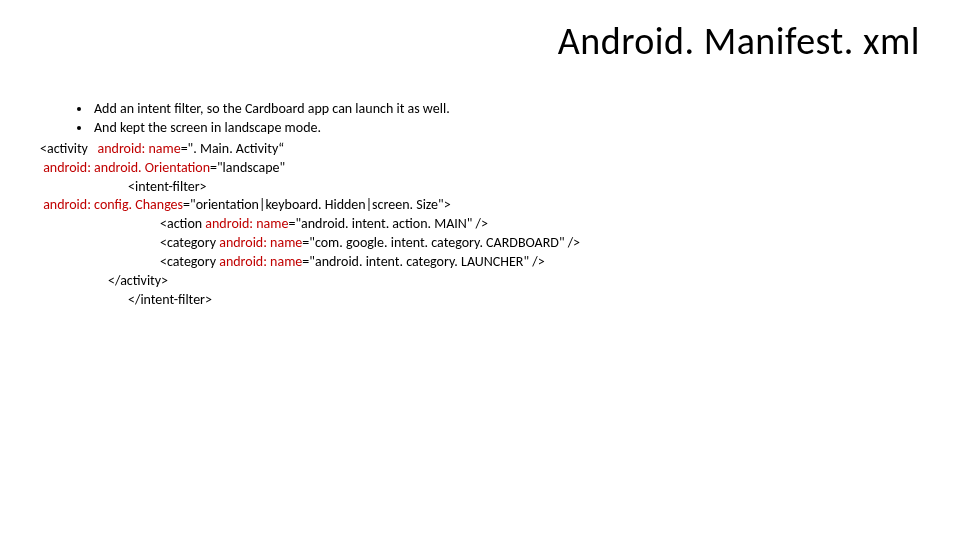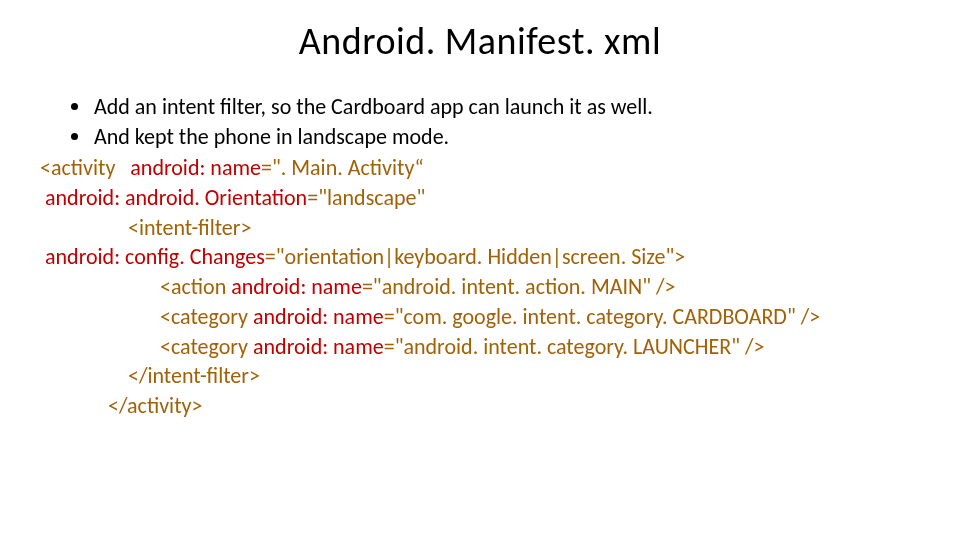--- a/index.html
+++ b/index.html
@@ -9,62 +9,62 @@
     background: #fff;
     font-family: Calibri, "Segoe UI", Arial, sans-serif;
     color: #000;
     overflow: hidden;
   }
   .slide {
     padding: 18px 40px 0 40px;
     box-sizing: border-box;
   }
   .title {
-    text-align: center;
+    text-align: right;
     font-size: 38px;
     font-weight: 400;
-    margin: 0 0 28px 0;
+    margin: 0 0 36px 0;
     letter-spacing: 0.5px;
   }
   .body {
-    font-size: 22px;
+    font-size: 14px;
     line-height: 1.35;
   }
   ul.bullets {
     list-style: disc;
     margin: 0 0 2px 0;
     padding-left: 52px;
   }
   ul.bullets li {
     padding-left: 2px;
   }
   .code {
     white-space: pre;
   }
   .ind0 { padding-left: 0px; }
   .ind1 { padding-left: 88px; }
   .ind2 { padding-left: 120px; }
   .red { color: #C00000; margin-top: 20px; }
-  .blk { color: #a16207; text-align: center; }
+  .blk { color: #000000; text-align: center; }
 </style>
 </head>
 <body>
 
 <div class="slide">
   <h1 class="title">Android. Manifest. xml</h1>
 
   <div class="body">
     <ul class="bullets">
       <li>Add an intent filter, so the Cardboard app can launch it as well.</li>
-      <li>And kept the phone in landscape mode.</li>
+      <li>And kept the screen in landscape mode.</li>
     </ul>
 
     <div class="code ind0"><span class="blk">&lt;activity   </span><span class="red">android: name</span><span class="blk">=". Main. Activity“</span></div>
     <div class="code ind0"><span class="red"> android: android. Orientation</span><span class="blk">="landscape"</span></div>
     <div class="code ind1"><span class="blk">&lt;intent-filter&gt;</span></div>
     <div class="code ind0"><span class="red"> android: config. Changes</span><span class="blk">="orientation|keyboard. Hidden|screen. Size"&gt;</span></div>
     <div class="code ind2"><span class="blk">&lt;action </span><span class="red">android: name</span><span class="blk">="android. intent. action. MAIN" /&gt;</span></div>
     <div class="code ind2"><span class="blk">&lt;category </span><span class="red">android: name</span><span class="blk">="com. google. intent. category. CARDBOARD" /&gt;</span></div>
     <div class="code ind2"><span class="blk">&lt;category </span><span class="red">android: name</span><span class="blk">="android. intent. category. LAUNCHER" /&gt;</span></div>
+    <div class="code" style="padding-left:68px"><span class="blk">&lt;/activity&gt;</span></div>
     <div class="code ind1"><span class="blk">&lt;/intent-filter&gt;</span></div>
-    <div class="code" style="padding-left:68px"><span class="blk">&lt;/activity&gt;</span></div>
   </div>
 </div>
 
 </body></html>

